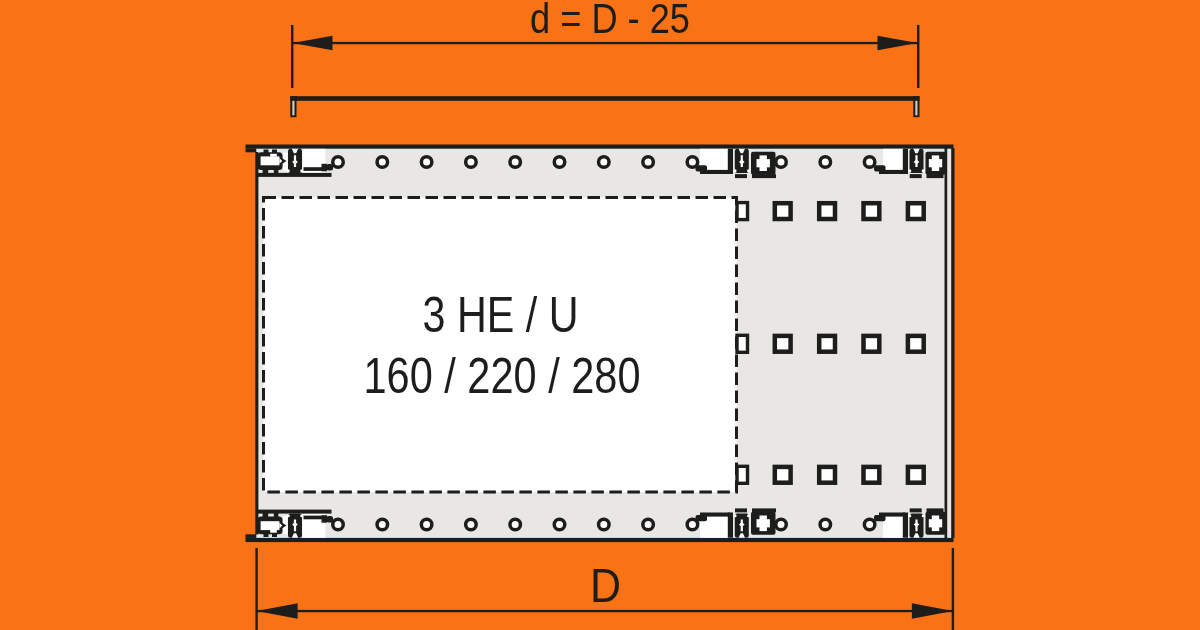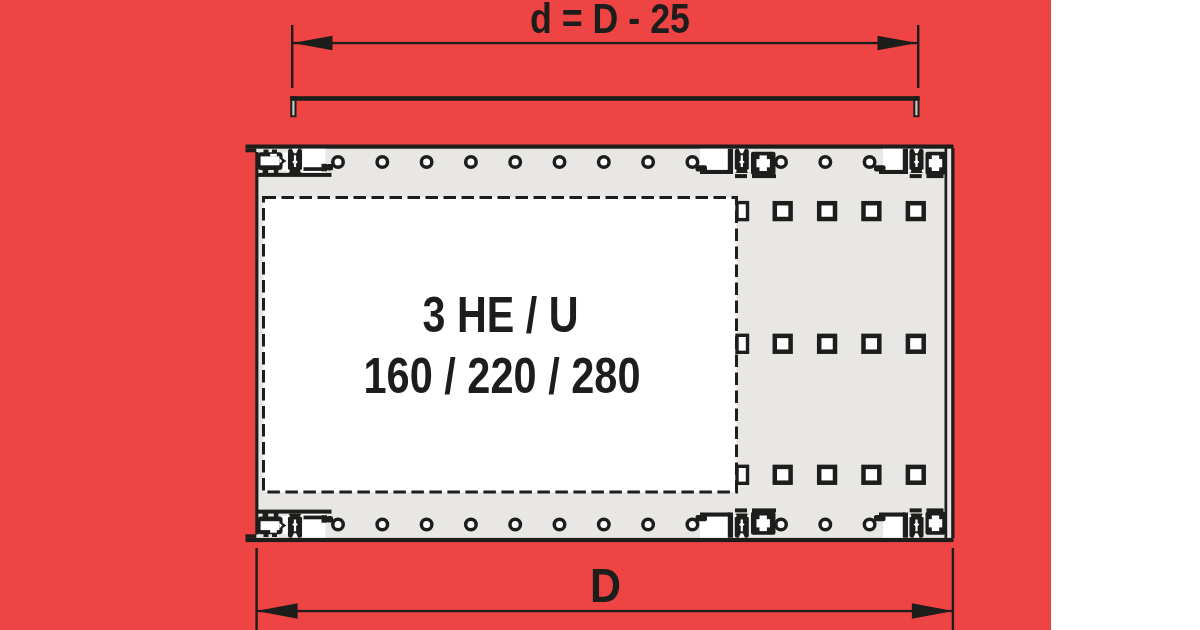--- a/index.html
+++ b/index.html
@@ -1,17 +1,17 @@
 <!DOCTYPE html>
 <html><head>
 <meta charset="utf-8">
 <style>
 html,body{margin:0;padding:0;background:#ffffff;}
-#stage{position:relative;width:1051px;height:630px;background:#ef4444;overflow:hidden;
-  font-family:"Liberation Sans", sans-serif;font-weight:bold;}
+#stage{position:relative;width:1200px;height:630px;background:#f97316;overflow:hidden;
+  font-family:"Liberation Sans", sans-serif;}
 svg{display:block;}
 </style>
 </head>
 <body>
 <div id="stage">
 <svg width="1200" height="630" viewBox="0 0 1200 630" xmlns="http://www.w3.org/2000/svg">
 
 <text x="610" y="32.5" font-size="42" fill="#1d1d1b" text-anchor="middle" textLength="160" lengthAdjust="spacingAndGlyphs">d = D - 25</text>
 
 <rect x="291" y="25" width="2.4" height="63" fill="#1d1d1b"></rect>

